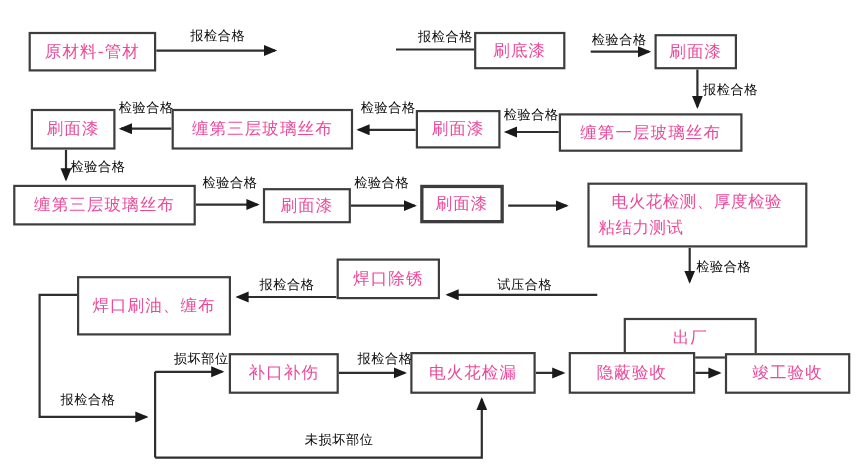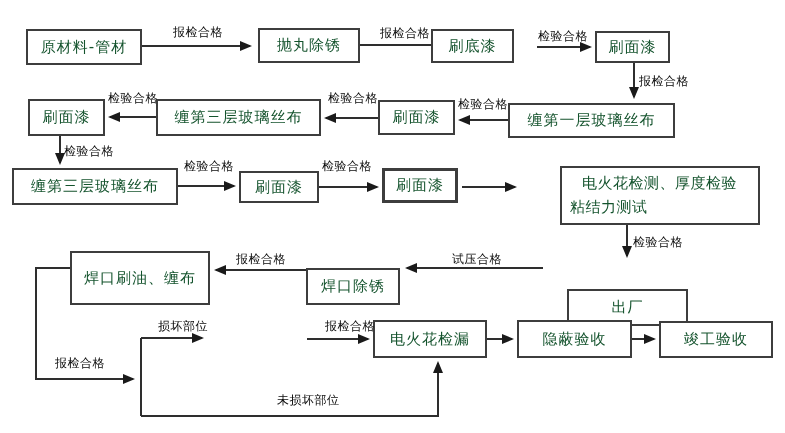--- a/index.html
+++ b/index.html
@@ -22,21 +22,21 @@
   }
   .node {
     position: absolute;
     box-sizing: border-box;
     border: 2px solid #3d3d3d;
     background: #ffffff;
     display: flex;
     align-items: center;
     justify-content: center;
     font-size: 15px;
-    color: #14532d;
+    color: #ec4899;
     letter-spacing: 1px;
     white-space: nowrap;
   }
   .node.multiline {
     flex-direction: column;
     align-items: flex-start;
     justify-content: center;
     padding: 2px 6px 2px 8px;
     line-height: 1.55;
     letter-spacing: 0.5px;
@@ -89,41 +89,41 @@
     <line x1="141" y1="338" x2="202" y2="338" marker-end="url(#ah)"></line>
 
     <line x1="307" y1="339" x2="368" y2="339" marker-end="url(#ah)"></line>
     <line x1="487" y1="339" x2="512" y2="339" marker-end="url(#ah)"></line>
     <line x1="632" y1="339" x2="654" y2="339" marker-end="url(#ah)"></line>
 
     <path d="M141,416 L438,416 L438,363" marker-end="url(#ah)"></path>
   </svg>
 
   <div class="node" style="left:26px; top:29px; width:116px; height:36px;">原材料-管材</div>
-  <div class="node" style="left:258px; top:28px; width:102px; height:35px;">抛丸除锈</div>
   <div class="node" style="left:431px; top:29px; width:83px; height:34px;">刷底漆</div>
   <div class="node" style="left:595px; top:31px; width:75px; height:32px;">刷面漆</div>
 
   <div class="node" style="left:508px; top:103px; width:167px; height:35px;">缠第一层玻璃丝布</div>
   <div class="node" style="left:378px; top:100px; width:77px; height:35px;">刷面漆</div>
   <div class="node" style="left:156px; top:99px; width:165px; height:37px;">缠第三层玻璃丝布</div>
   <div class="node" style="left:28px; top:99px; width:77px; height:37px;">刷面漆</div>
 
   <div class="node" style="left:12px; top:168px; width:166px; height:37px;">缠第三层玻璃丝布</div>
   <div class="node" style="left:239px; top:171px; width:80px; height:32px;">刷面漆</div>
   <div class="node" style="left:382px; top:168px; width:76px; height:35px; border-width:3px;">刷面漆</div>
-  <div class="node multiline" style="left:560px; top:166px; width:200px; height:59px;">
+  <div class="node multiline" style="left:534px; top:166px; width:200px; height:59px;">
     <span class="l1">电火花检测、厚度检验</span>
     <span class="l2">粘结力测试</span>
   </div>
 
   <div class="node" style="left:567px; top:260px; width:121px; height:37px;margin-top:29px;">出厂</div>
-  <div class="node" style="left:306px; top:268px; width:94px; height:37px;">焊口除锈</div>
+  <div class="node" style="left:306px; top:235px; width:94px; height:37px;">焊口除锈</div>
   <div class="node" style="left:70px; top:251px; width:140px; height:54px;">焊口刷油、缠布</div>
 
+  <div class="node" style="left:208px; top:321px; width:100px; height:37px;">补口补伤</div>
   <div class="node" style="left:373px; top:320px; width:114px; height:38px;">电火花检漏</div>
   <div class="node" style="left:517px; top:320px; width:115px; height:38px;">隐蔽验收</div>
   <div class="node" style="left:659px; top:321px; width:114px; height:37px;">竣工验收</div>
 
   <span class="edge-label" style="left:173px; top:24px;">报检合格</span>
   <span class="edge-label" style="left:380px; top:25px;">报检合格</span>
   <span class="edge-label" style="left:538px; top:28px;">检验合格</span>
   <span class="edge-label" style="left:639px; top:73px;">报检合格</span>
   <span class="edge-label" style="left:458px; top:96px;">检验合格</span>
   <span class="edge-label" style="left:328px; top:90px;">检验合格</span>

